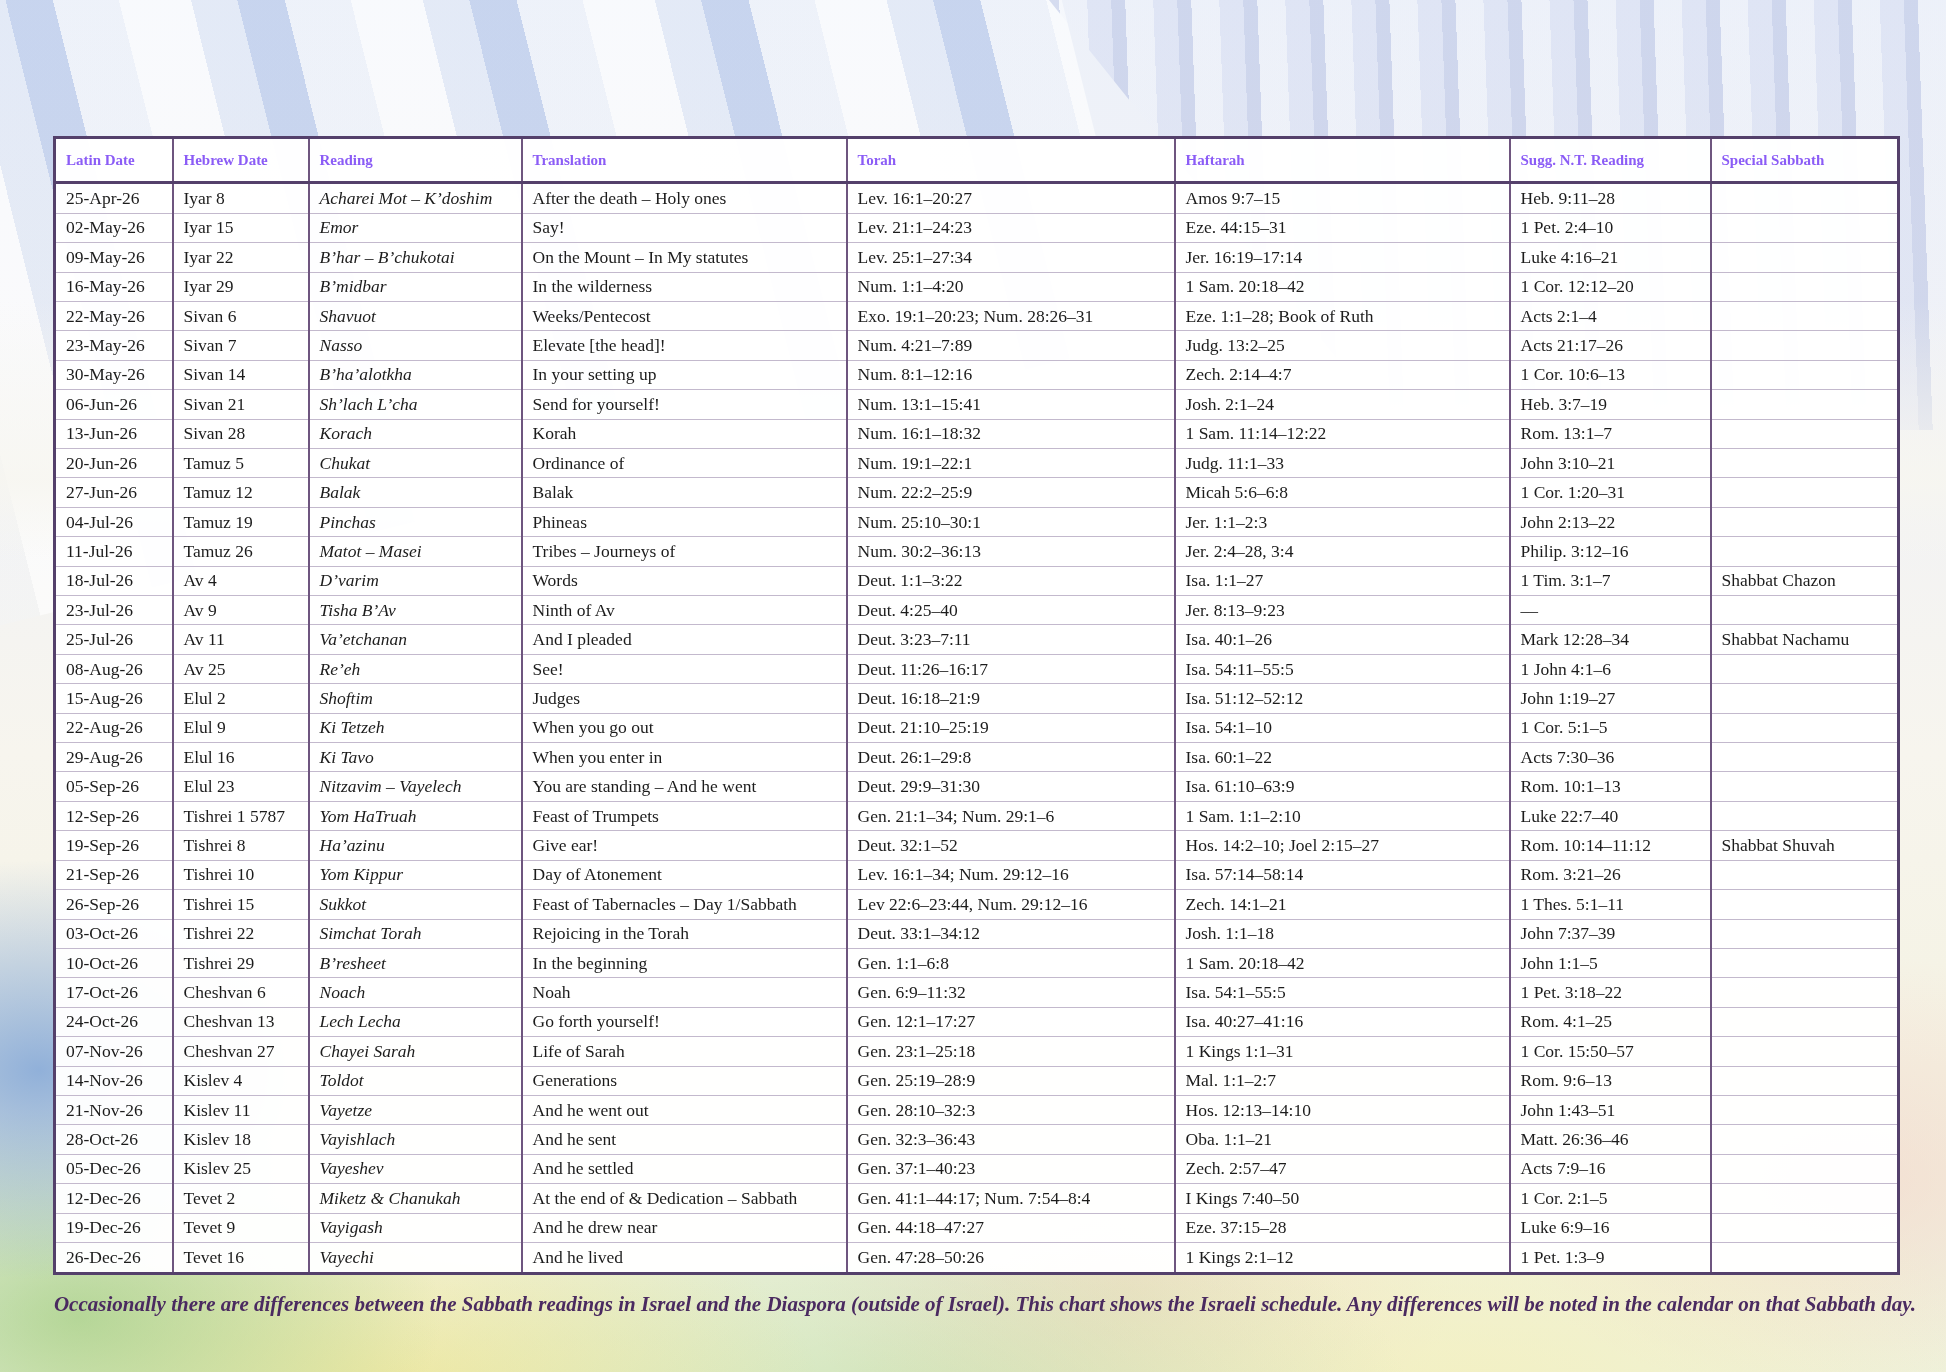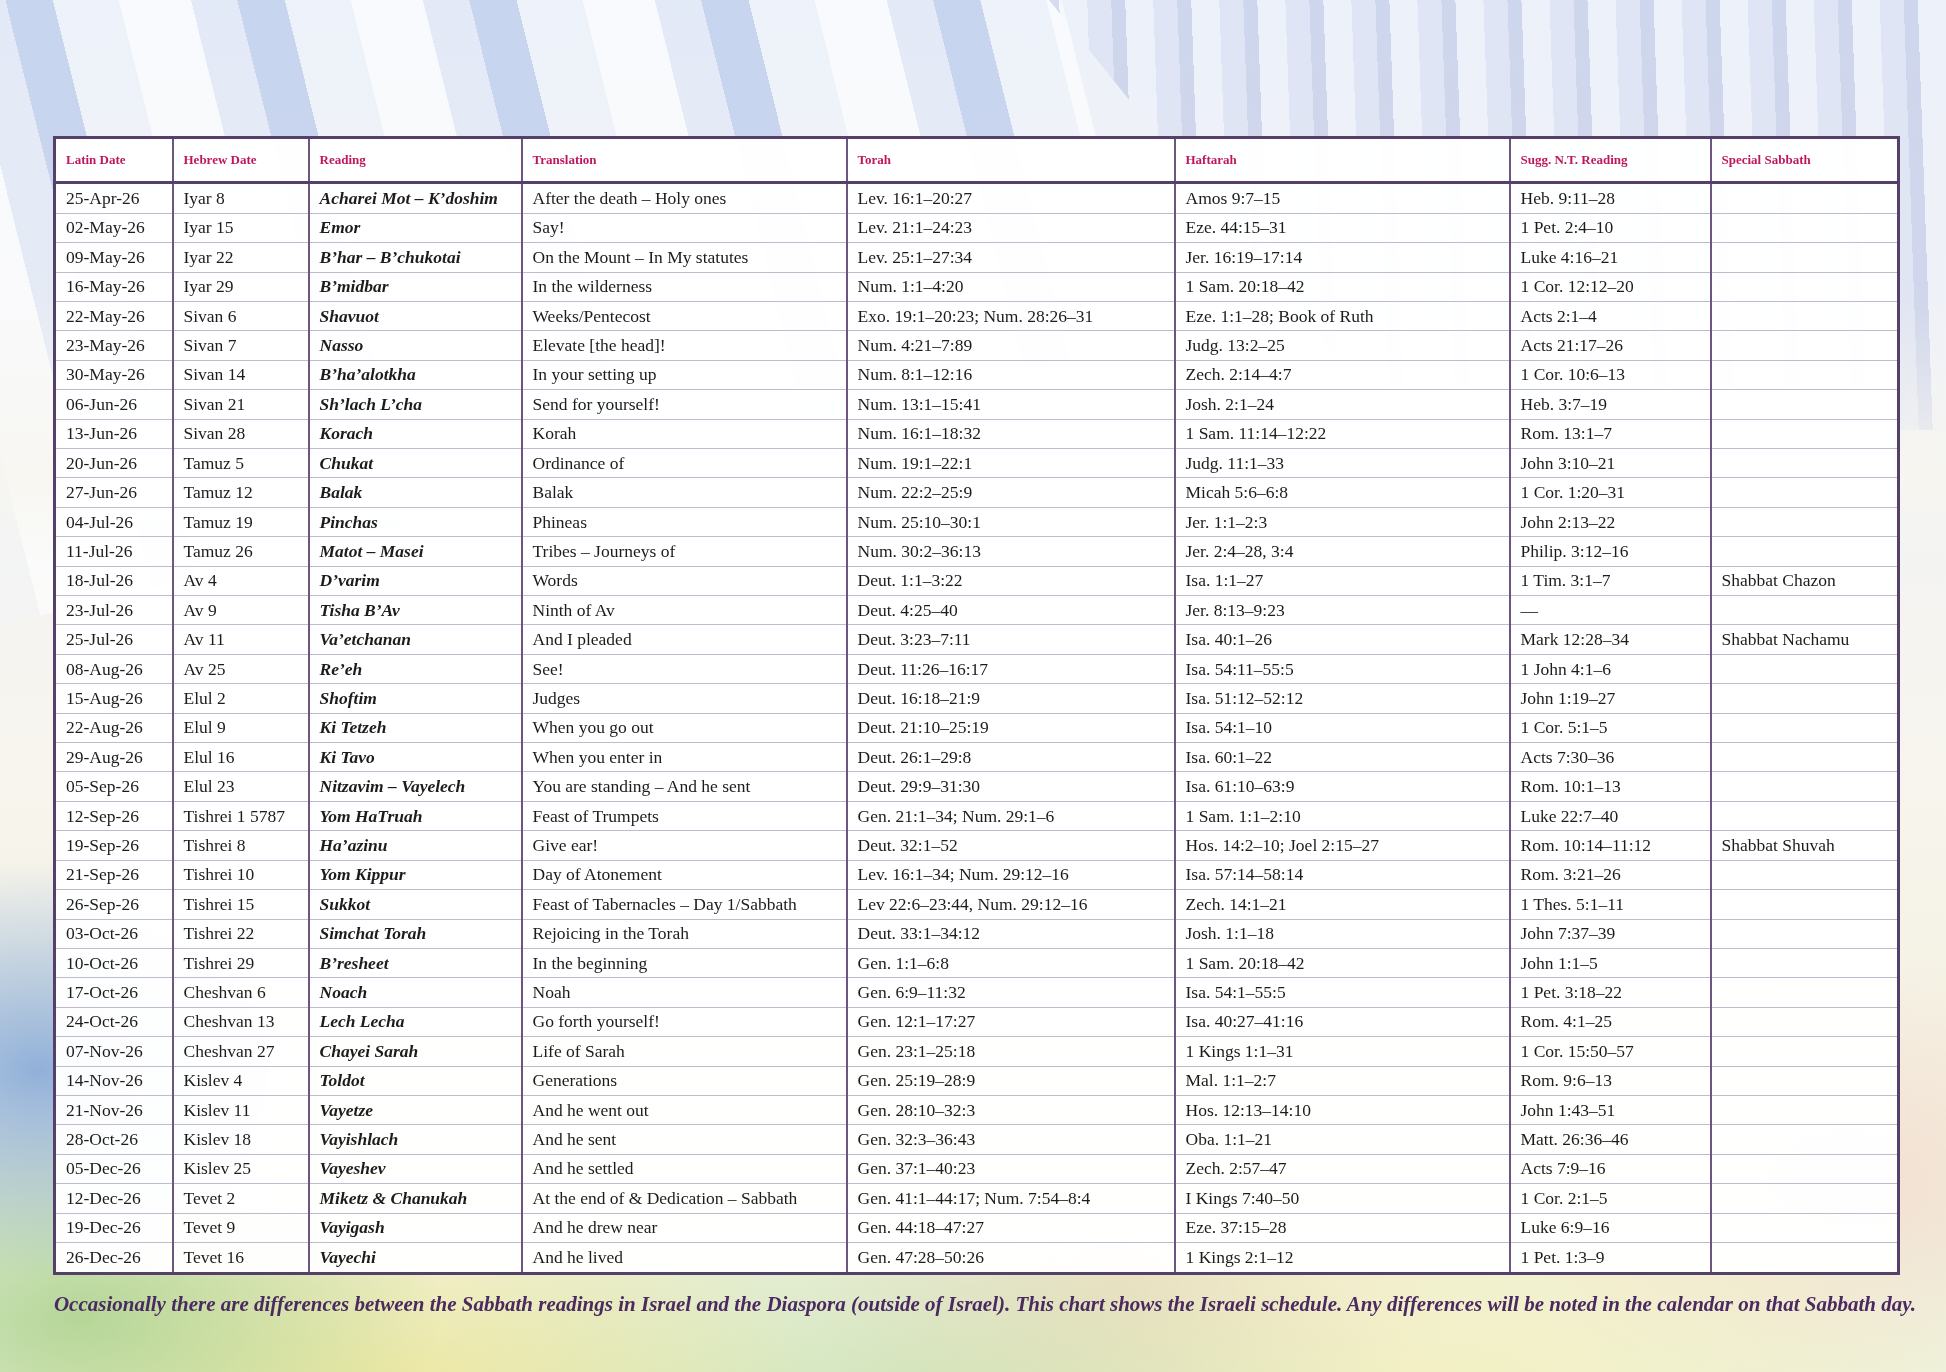--- a/index.html
+++ b/index.html
@@ -36,33 +36,33 @@
     position:absolute;top:300px;left:0;width:100%;height:260px;
     background:linear-gradient(180deg,rgba(247,246,240,0) 0%,rgba(247,246,240,.85) 70%,rgba(247,246,240,0) 100%);
   }
   .chart-table{
     position:absolute;left:53px;top:136px;width:1844px;height:1139px;
     border-collapse:collapse;table-layout:fixed;
     background:rgba(255,255,255,.97);
     border:3px solid #54406b;
   }
   .chart-table th{
-    font-size:13px;font-weight:bold;color:#be185d;text-align:left;
+    font-size:15px;font-weight:bold;color:#8b5cf6;text-align:left;
     padding:0 0 0 10px;height:42px;vertical-align:middle;
     border-bottom:3px solid #54406b;border-left:2px solid #6e557f;
     white-space:nowrap;overflow:hidden;
   }
   .chart-table td{
     font-size:17.5px;color:#1c1c1c;text-align:left;
     padding:0 0 0 10px;vertical-align:middle;
     border-top:1px solid #c3b9cd;border-left:2px solid #6e557f;
     white-space:nowrap;overflow:hidden;
   }
   .chart-table th:first-child,.chart-table td:first-child{border-left:none;}
-  td.col-reading{font-weight:bold;font-style:italic;}
+  td.col-reading{font-weight:normal;font-style:italic;}
   .footer-note{
     position:absolute;left:0;top:1292px;width:100%;text-align:center;
     font-size:21px;font-weight:bold;font-style:italic;color:#4a2a60;padding-left:12px;
   }
 </style>
 </head>
 <body>
 
 <div class="bg-tallit-left"></div>
 <div class="bg-tallit-right"></div>
@@ -289,21 +289,21 @@
         <td class="col-translation">When you enter in</td>
         <td class="col-torah">Deut. 26:1–29:8</td>
         <td class="col-haftarah">Isa. 60:1–22</td>
         <td class="col-nt">Acts 7:30–36</td>
         <td class="col-special"></td>
       </tr>
       <tr>
         <td class="col-latin">05-Sep-26</td>
         <td class="col-hebrew">Elul 23</td>
         <td class="col-reading">Nitzavim  – Vayelech</td>
-        <td class="col-translation">You are standing – And he sent</td>
+        <td class="col-translation">You are standing – And he went</td>
         <td class="col-torah">Deut. 29:9–31:30</td>
         <td class="col-haftarah">Isa. 61:10–63:9</td>
         <td class="col-nt">Rom. 10:1–13</td>
         <td class="col-special"></td>
       </tr>
       <tr>
         <td class="col-latin">12-Sep-26</td>
         <td class="col-hebrew">Tishrei 1 5787</td>
         <td class="col-reading">Yom HaTruah</td>
         <td class="col-translation">Feast of Trumpets</td>

